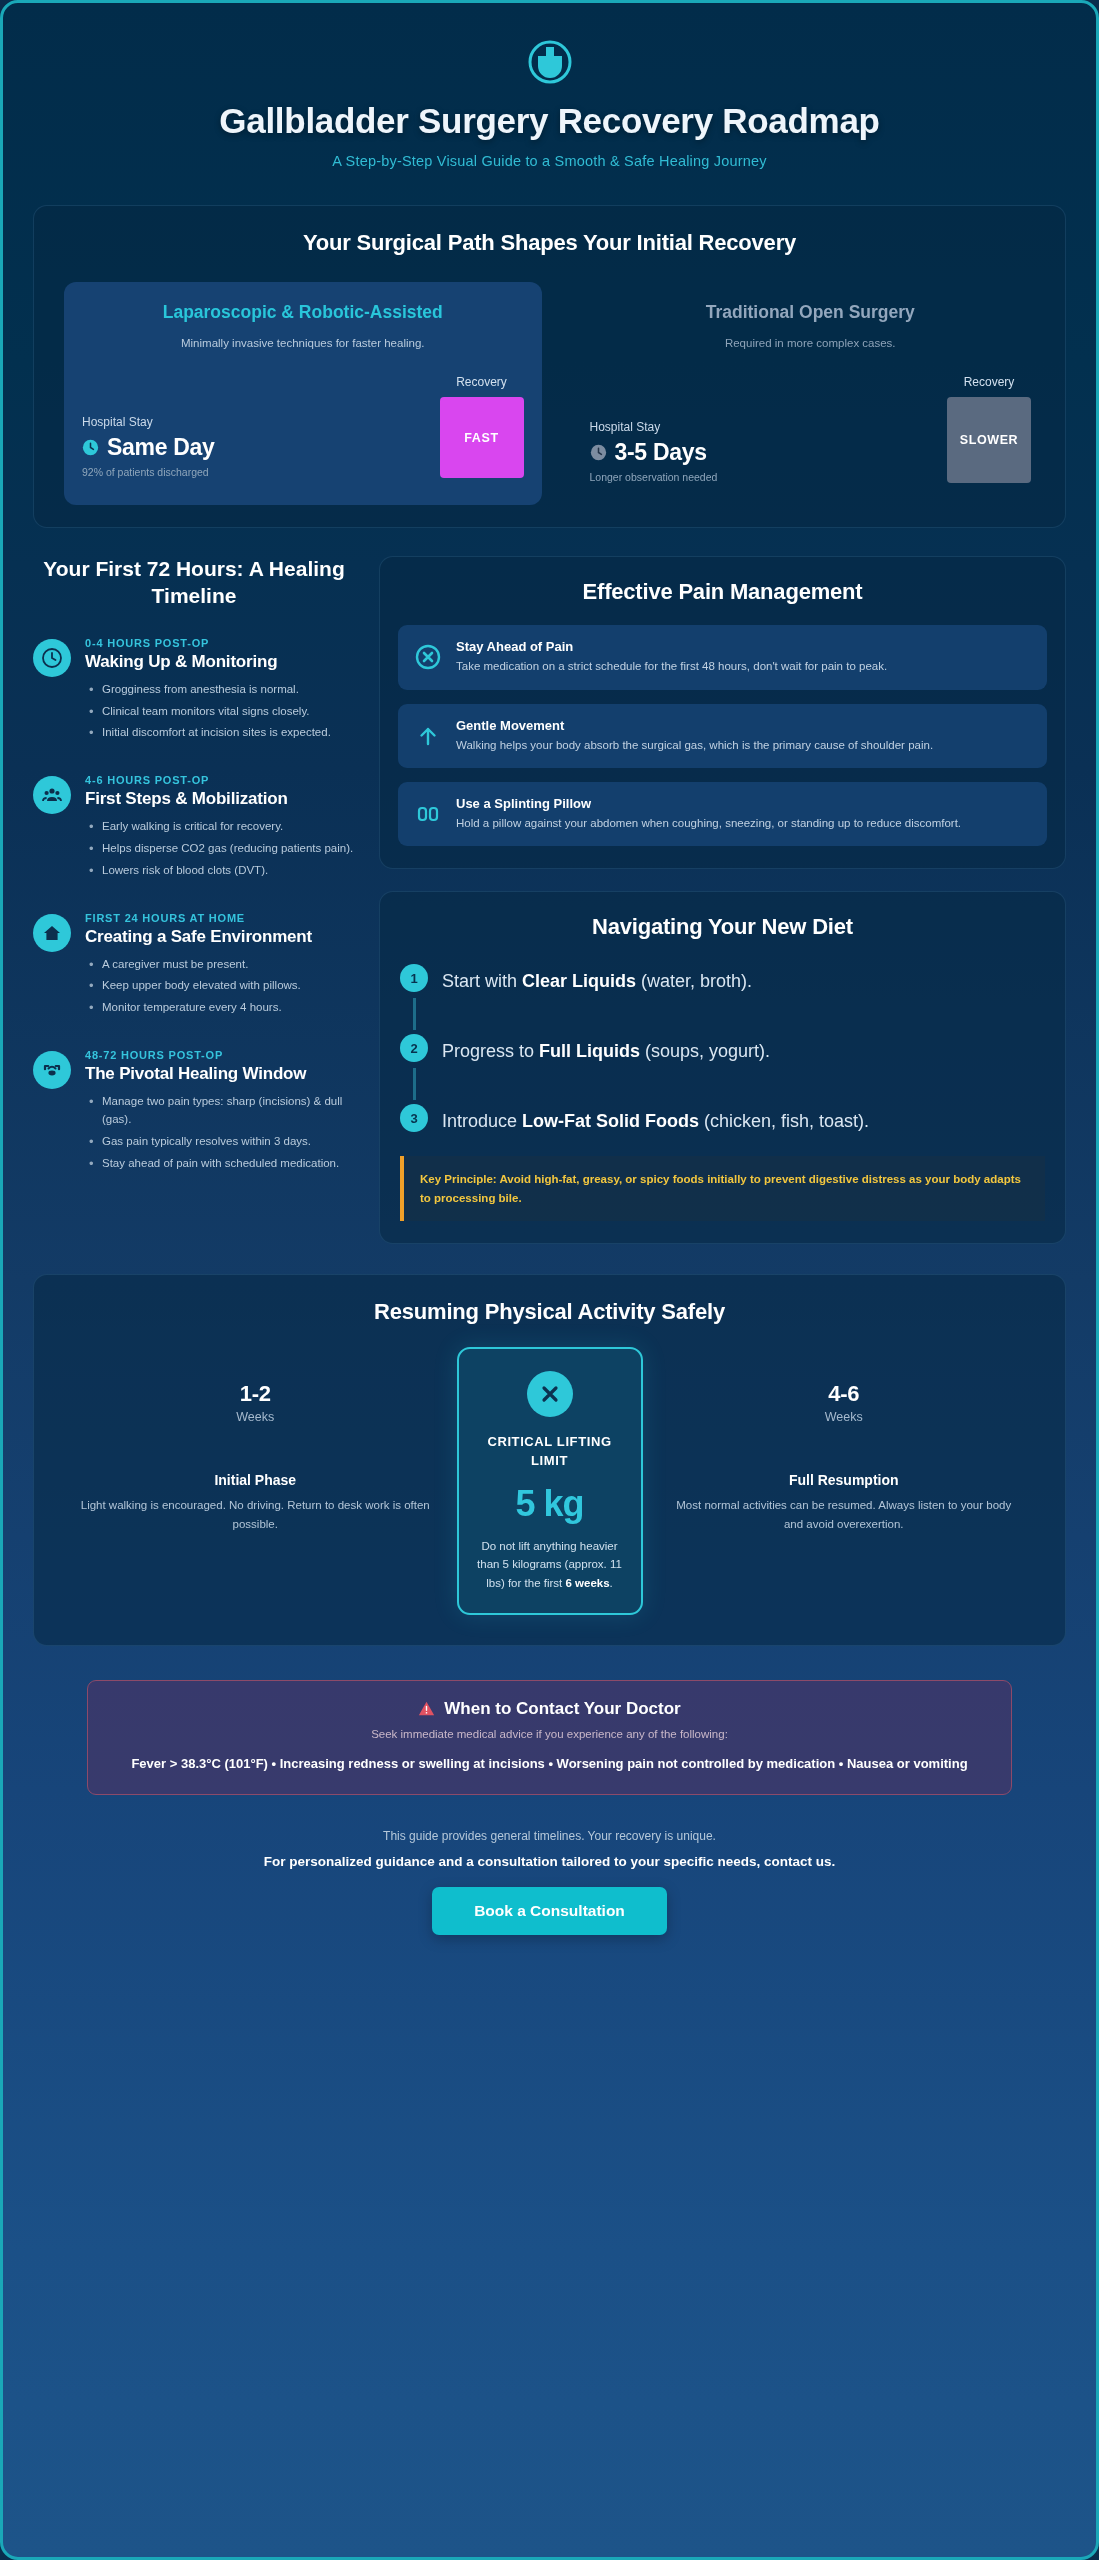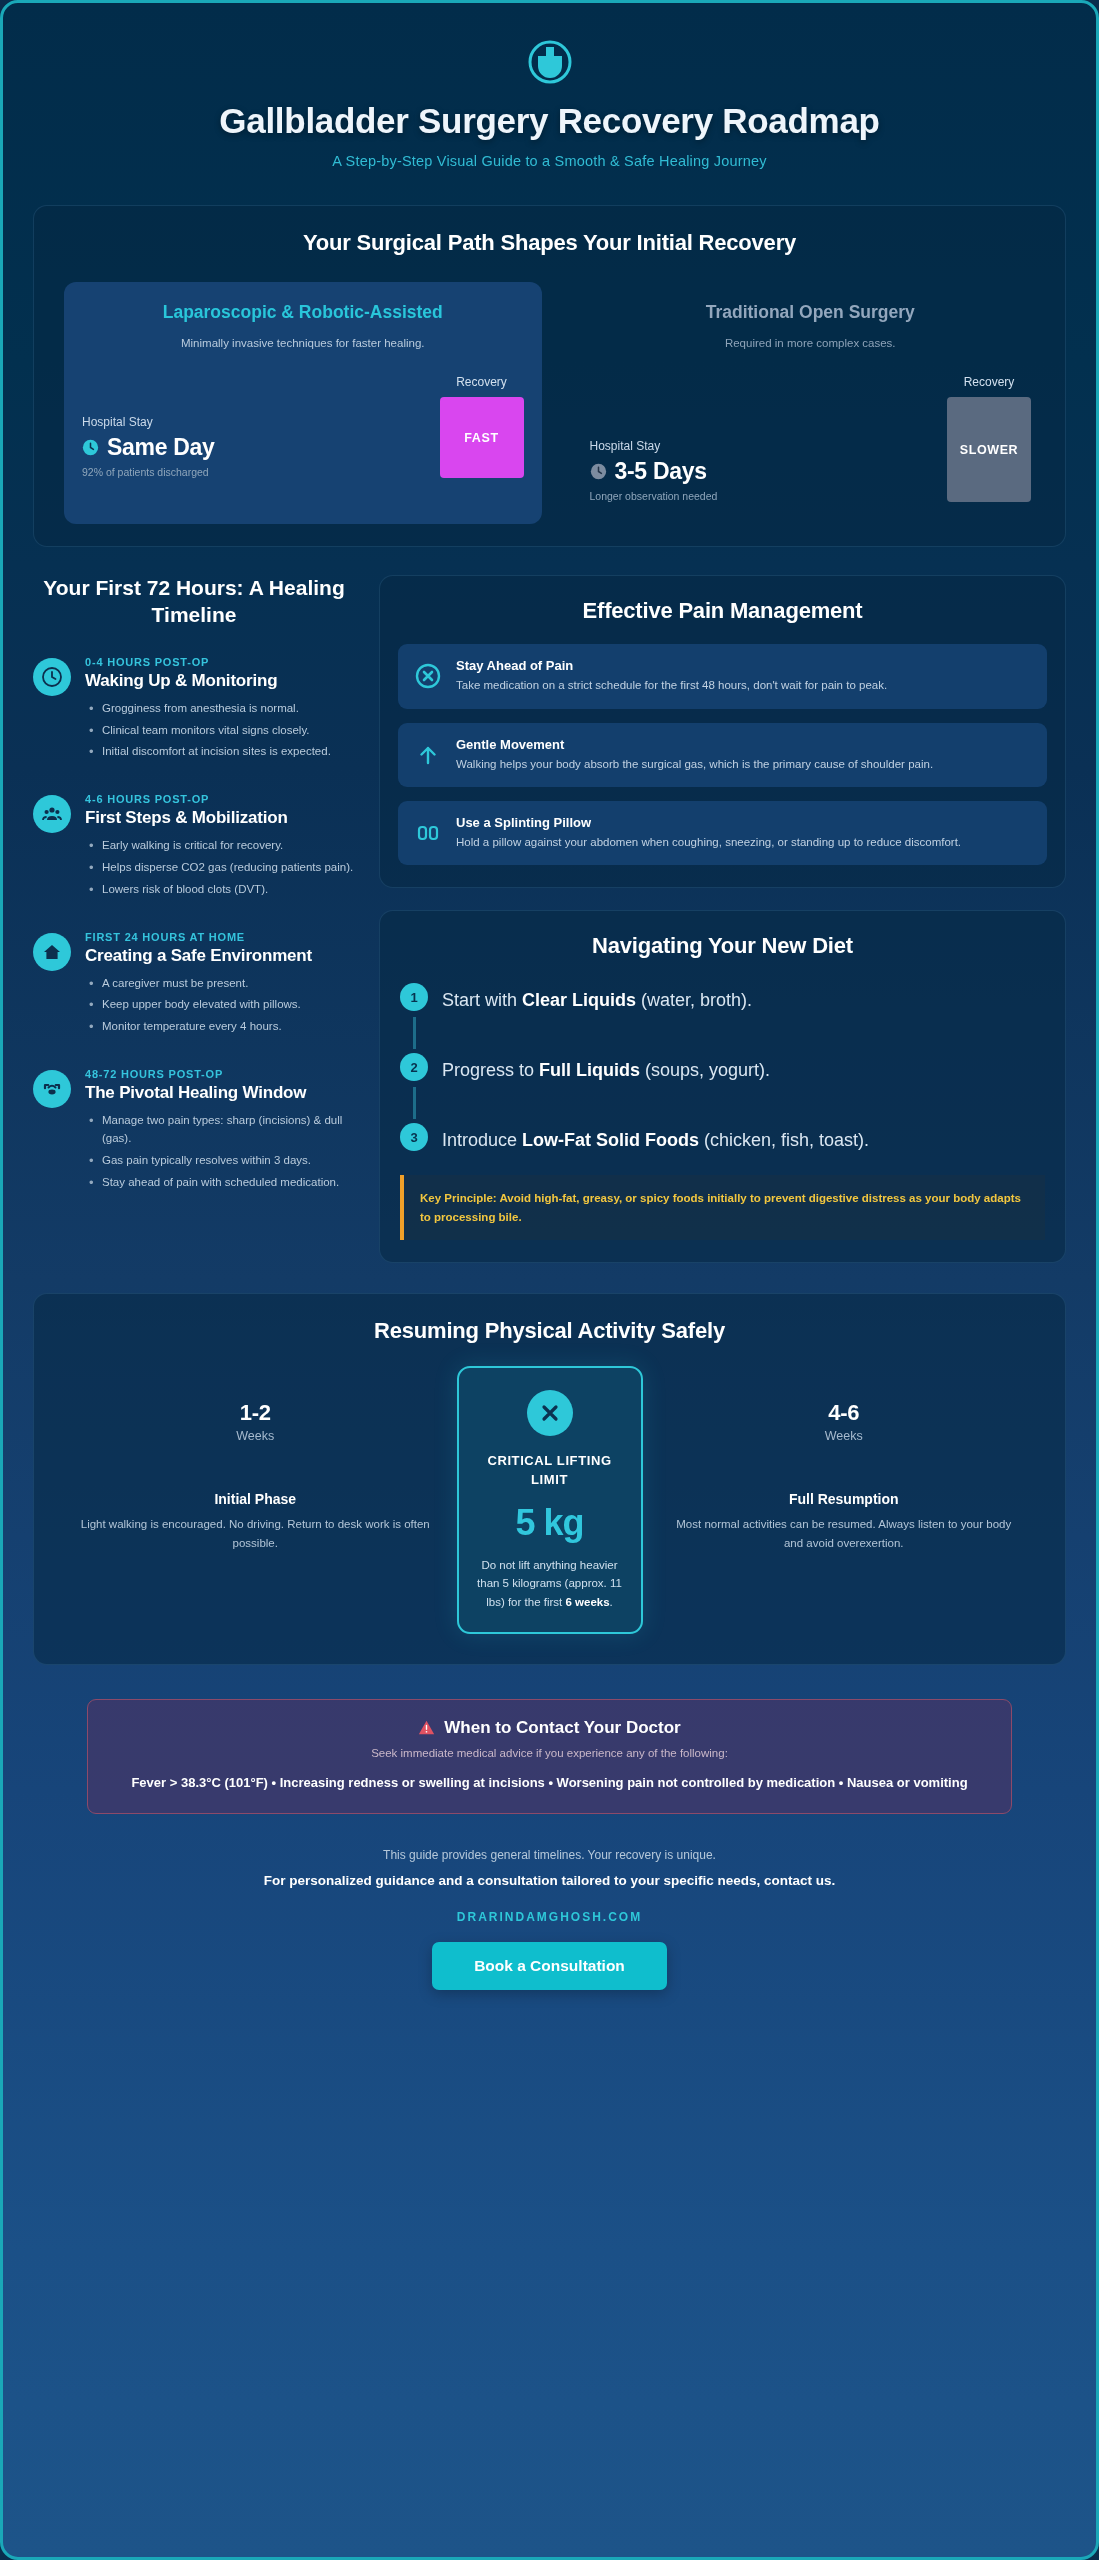--- a/index.html
+++ b/index.html
@@ -124,21 +124,21 @@
     border-radius: 4px;
     color: #fff;
     font-weight: bold;
     font-size: 12.5px;
     letter-spacing: .6px;
     display: flex;
     align-items: center;
     justify-content: center;
   }
   .bar.fast   { height: 81px;  background: #d946ef; }
-  .bar.slower { height: 105px; background: #5a6a80; }
+  .bar.slower { height: 86px; background: #5a6a80; }
 
   
   .mid-grid {
     display: flex;
     gap: 24px;
     padding: 0 30px;
     margin-top: 28px;
     align-items: flex-start;
   }
   .mid-left  { width: 322px; flex: 0 0 322px; }
@@ -620,17 +620,16 @@
         </svg>
       <span>When to Contact Your Doctor</span>
     </div>
     <div class="warn-sub">Seek immediate medical advice if you experience any of the following:</div>
     <div class="warn-list">Fever &gt; 38.3°C (101°F) • Increasing redness or swelling at incisions • Worsening pain not controlled by medication • Nausea or vomiting</div>
   </div>
 
   <div class="footer">
     <div class="foot-1">This guide provides general timelines. Your recovery is unique.</div>
     <div class="foot-2">For personalized guidance and a consultation tailored to your specific needs, contact us.</div>
-    <div class="foot-site">DRARINDAMGHOSH.COM</div>
     <button class="cta">Book a Consultation</button>
   </div>
 
 </div>
 
 </body></html>

